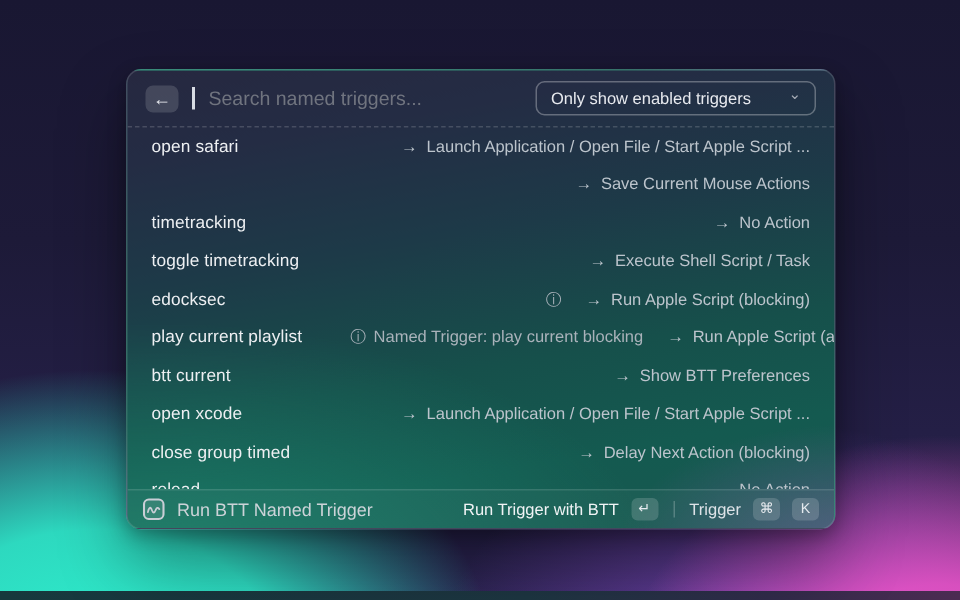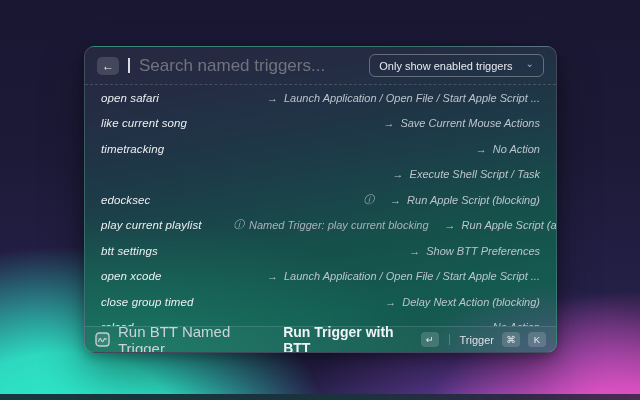--- a/index.html
+++ b/index.html
@@ -40,32 +40,32 @@
   }
   .back-btn {
     width: 22px; height: 18px; border-radius: 5px;
     background: rgba(255,255,255,0.14);
     display: flex; align-items: center; justify-content: center;
     color: #e9ebf0; font-size: 12px; line-height: 1; cursor: default;
   }
   .caret { width: 2px; height: 15px; background: #d8dce4; }
   .search { flex: 1; background: transparent; border: none; outline: none;
     font-family: "Liberation Sans", sans-serif;
-    font-size: 17px; color: #eceef2; }
+    font-size: 13px; color: #eceef2; }
   .search::placeholder { color: #70747f; }
   .dropdown {
-    display: flex; align-items: center; gap: 13px;
+    display: flex; align-items: center; gap: 25px;
     height: 23px; padding: 0 9px;
     border: 1px solid rgba(255,255,255,0.30); border-radius: 6px;
     color: #e8eaef; font-size: 11px; white-space: nowrap;
   }
   .dropdown .chev { font-size: 10px; color: #a9aeb8; line-height: 1; margin-top: -3px; }
 
   
-  .list { flex: 1 1 auto; overflow: hidden; font-style: italic; }
+  .list { flex: 1 1 auto; overflow: hidden; }
   .row {
     height: 25.5px; display: flex; align-items: center; gap: 16px;
     padding: 0 16px; white-space: nowrap;
   }
   .row .title { font-size: 11.5px; color: #edeff2; letter-spacing: 0.1px; }
   .row .spacer { flex: 1; }
   .row .subtitle { display: flex; align-items: center; gap: 5px;
     font-size: 11px; color: #a9b2ba; }
   .row .subtitle .info { font-size: 10.5px; color: #a9b2ba; }
   .row .action { display: flex; align-items: center; gap: 6px;
@@ -74,23 +74,23 @@
 
   
   .ftr {
     height: 26px; flex: 0 0 26px;
     display: flex; align-items: center; gap: 8px;
     padding: 0 10px;
     border-top: 1px solid rgba(255,255,255,0.12);
     background: rgba(255,255,255,0.03);
   }
   .app-icon { width: 15px; height: 15px; flex: 0 0 15px; }
-  .ftr .app-label { font-size: 15px; color: #ccd3d8; }
+  .ftr .app-label { font-size: 12px; color: #ccd3d8; }
   .ftr .spacer { flex: 1; }
-  .ftr .primary { font-size: 14px; font-weight: bold; color: #f0f3f5; }
+  .ftr .primary { font-size: 11px; font-weight: normal; color: #f0f3f5; }
   .key {
     min-width: 18px; height: 15px; padding: 0 3px; border-radius: 4px;
     background: rgba(255,255,255,0.16);
     display: flex; align-items: center; justify-content: center;
     font-size: 9.5px; color: #e6eaef; line-height: 1;
   }
   .vdiv { width: 1px; height: 11px; background: rgba(255,255,255,0.22); margin: 0 2px; }
   .ftr .actions-label { font-size: 11px; color: #dde2e7; }
 </style>
 </head>
@@ -117,40 +117,40 @@
       <span class="title">open safari</span>
       <span class="spacer"></span>
 
       <span class="action">
         <span class="arrow">→</span>
         <span class="action-text">Launch Application / Open File / Start Apple Script ...</span>
       </span>
     </div>
 
     <div class="row">
-      <span class="title">like current song</span>
       <span class="spacer"></span>
 
       <span class="action">
         <span class="arrow">→</span>
         <span class="action-text">Save Current Mouse Actions</span>
       </span>
     </div>
 
     <div class="row">
       <span class="title">timetracking</span>
       <span class="spacer"></span>
 
       <span class="action">
         <span class="arrow">→</span>
         <span class="action-text">No Action</span>
       </span>
     </div>
 
     <div class="row">
+      <span class="title">toggle timetracking</span>
       <span class="spacer"></span>
 
       <span class="action">
         <span class="arrow">→</span>
         <span class="action-text">Execute Shell Script / Task</span>
       </span>
     </div>
 
     <div class="row">
       <span class="title">edocksec</span>
@@ -171,21 +171,21 @@
         <span class="info">ⓘ</span>
         <span class="subtitle-text">Named Trigger: play current blocking</span>
       </span>
       <span class="action">
         <span class="arrow">→</span>
         <span class="action-text">Run Apple Script (async in background)</span>
       </span>
     </div>
 
     <div class="row">
-      <span class="title">btt settings</span>
+      <span class="title">btt current</span>
       <span class="spacer"></span>
 
       <span class="action">
         <span class="arrow">→</span>
         <span class="action-text">Show BTT Preferences</span>
       </span>
     </div>
 
     <div class="row">
       <span class="title">open xcode</span>

